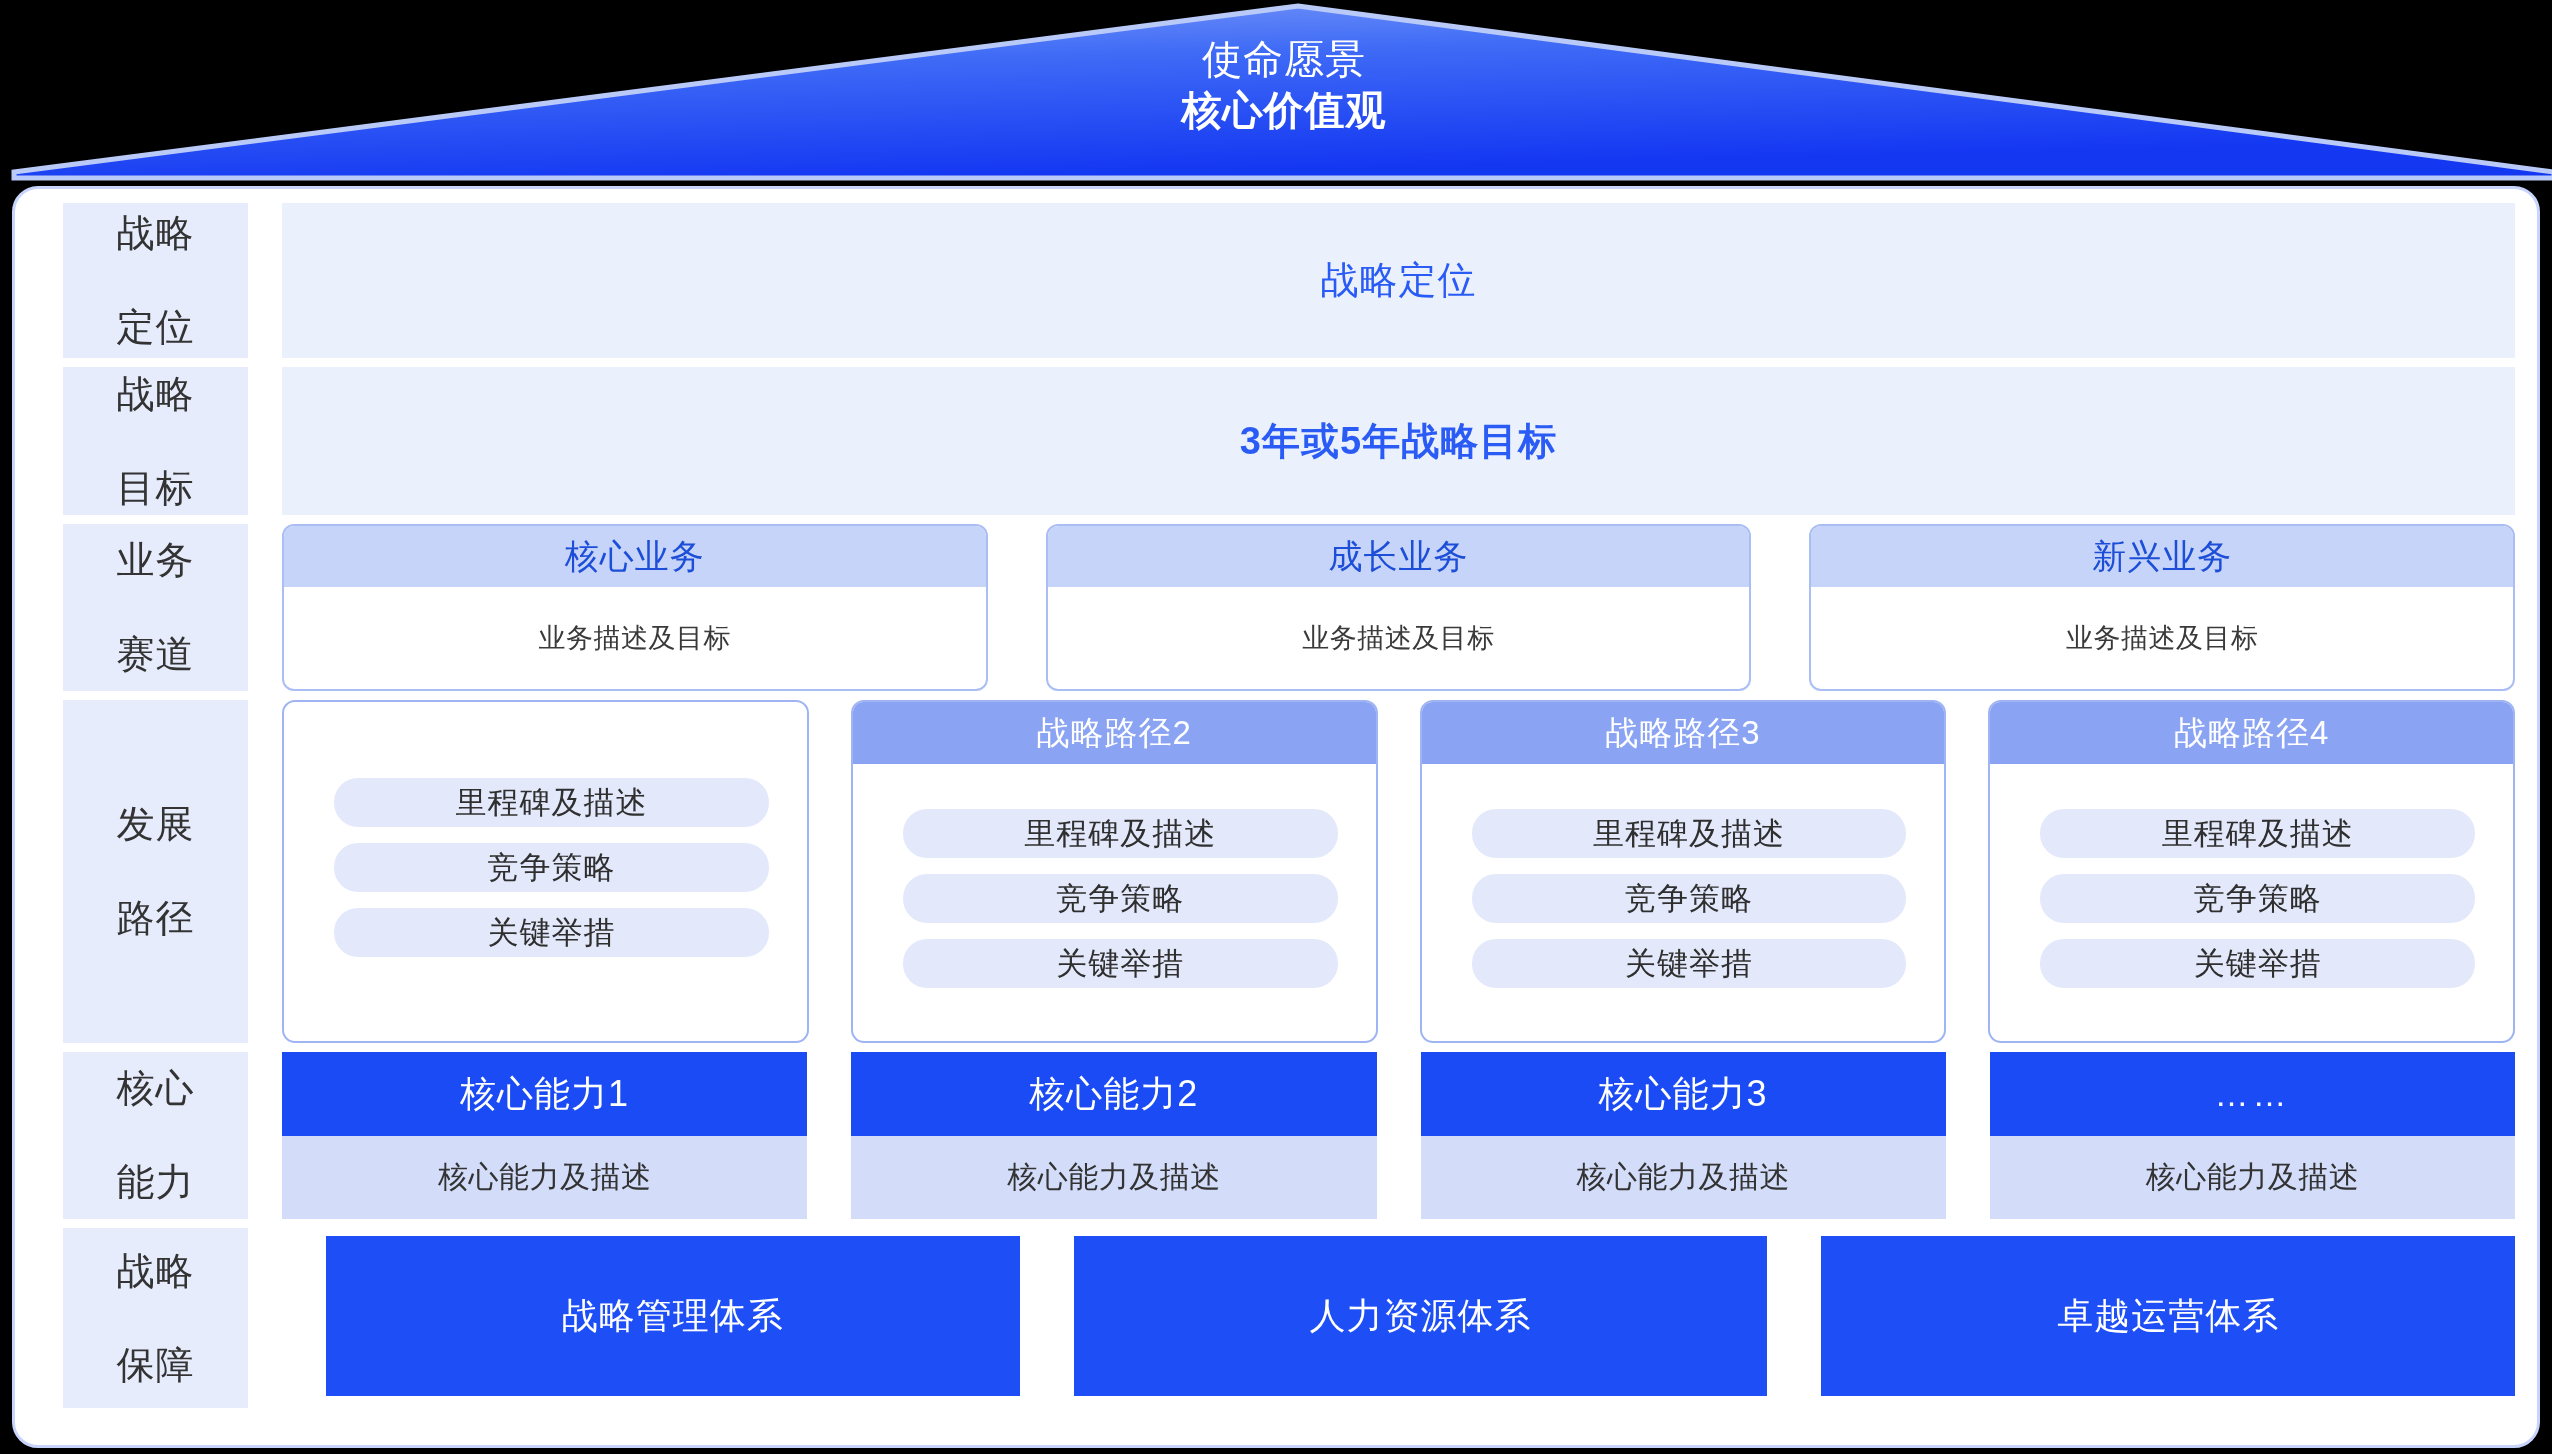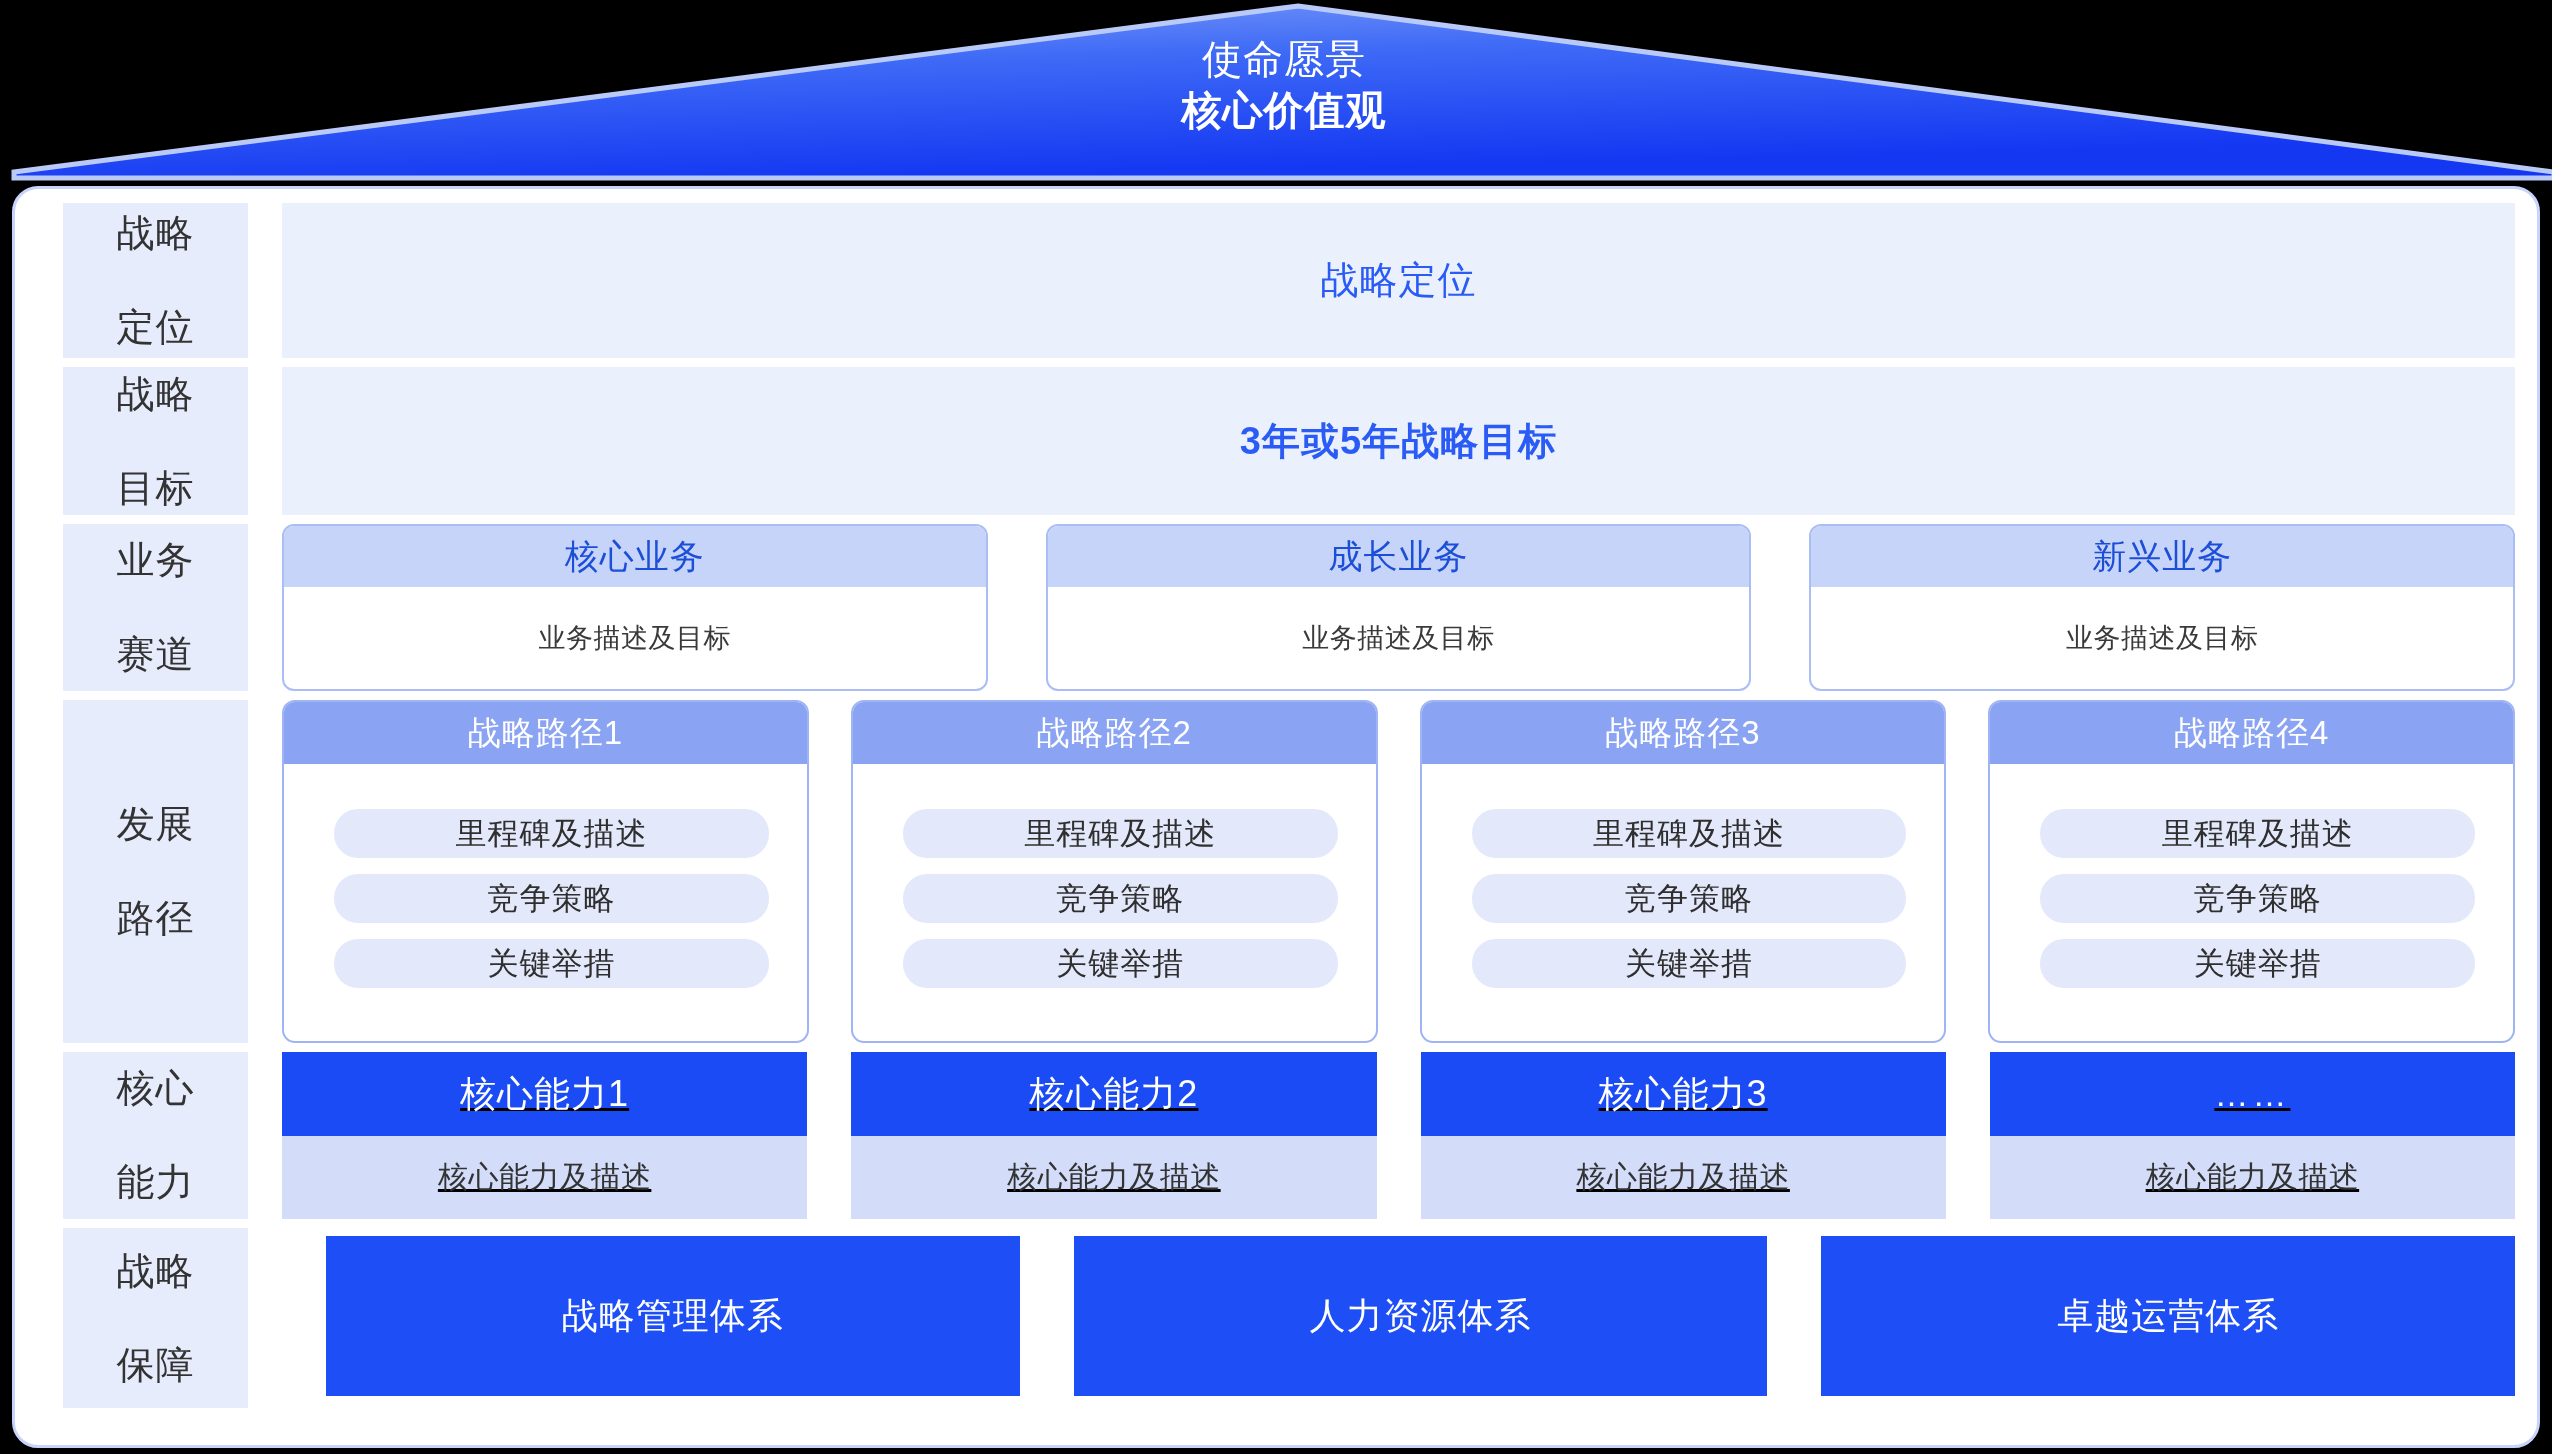--- a/index.html
+++ b/index.html
@@ -169,21 +169,21 @@
     height: 49px;
     display: flex;
     align-items: center;
     justify-content: center;
     color: #2f2f2f;
     font-size: 31px;
     letter-spacing: 1px;
   }
 
   
-  .cap-grid { flex: 1 1 auto; display: flex; gap: 44px; text-decoration: underline; }
+  .cap-grid { flex: 1 1 auto; display: flex; gap: 44px; }
   .cap-card {
     flex: 1 1 0;
     display: flex;
     flex-direction: column;
   }
   .cap-head {
     background: #1a4bf5;
     color: #ffffff;
     height: 84px;
     display: flex;
@@ -301,21 +301,20 @@
         <div class="sidelabel">
           <span>
             <span>发展</span><br>
             <span>路径</span>
           </span>
         </div>
         <div class="rowbody">
           <div class="path-grid">
 
             <div class="path-card">
-              <div class="path-head">战略路径1</div>
               <div class="path-body">
                 <div class="pill">里程碑及描述</div>
                 <div class="pill">竞争策略</div>
                 <div class="pill">关键举措</div>
               </div>
             </div>
 
             <div class="path-card">
               <div class="path-head">战略路径2</div>
               <div class="path-body">

